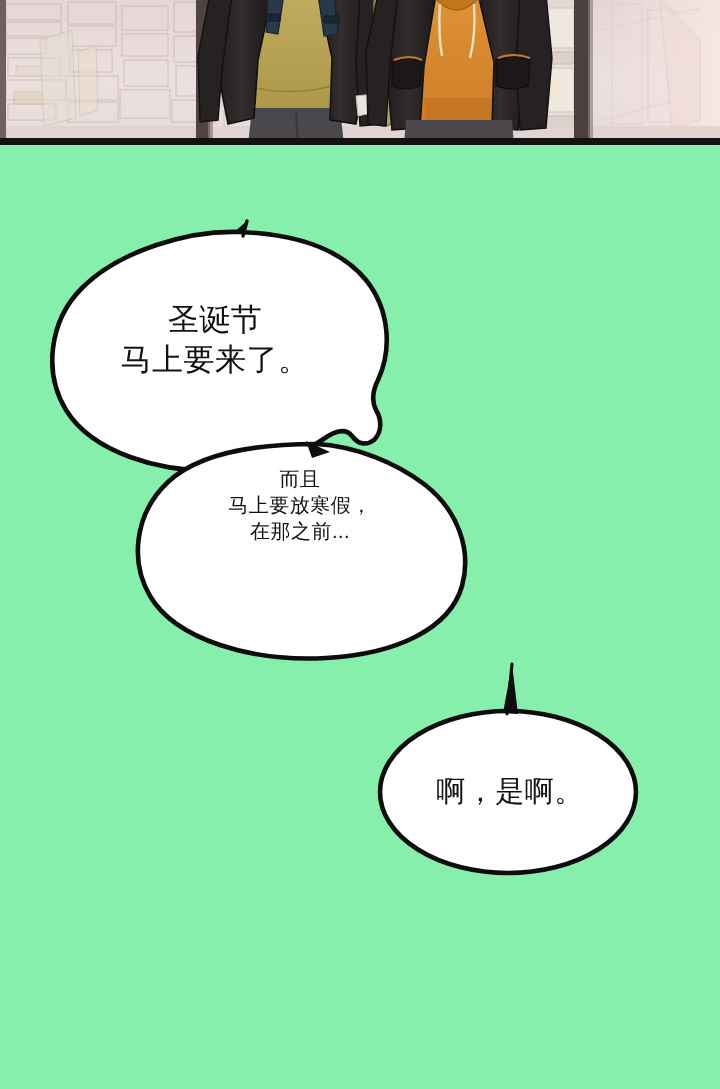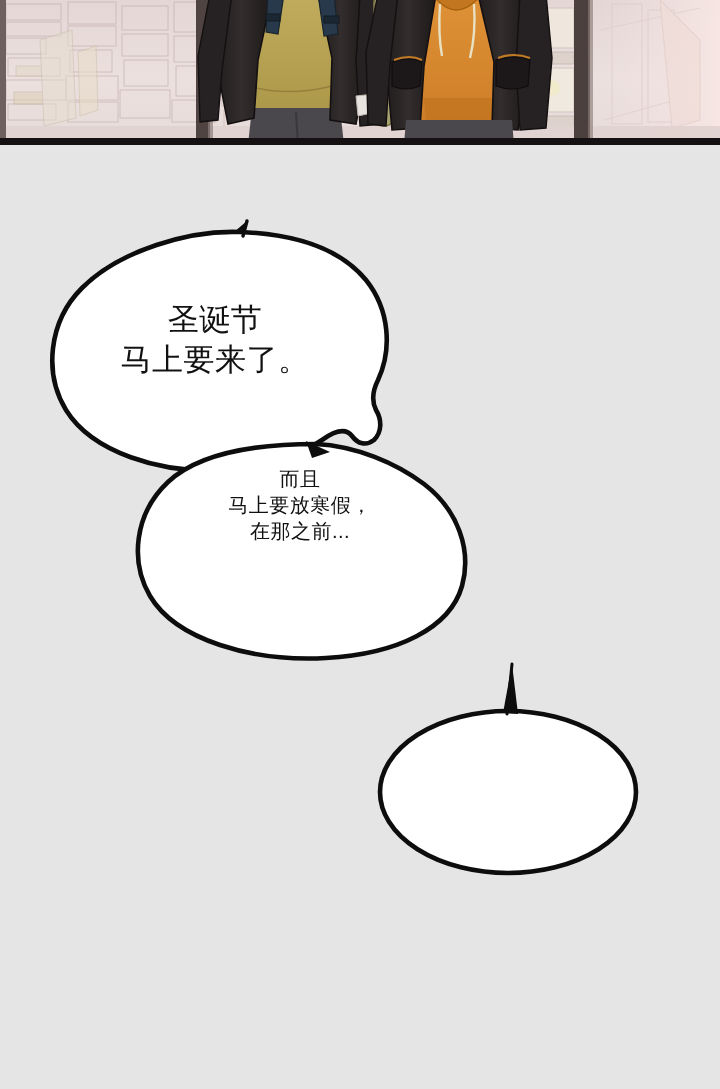--- a/index.html
+++ b/index.html
@@ -8,21 +8,21 @@
     padding: 0;
     background: #ffffff;
   }
   body {
     font-family: "Liberation Sans", "DejaVu Sans", sans-serif;
   }
   #page {
     position: relative;
     width: 720px;
     height: 1089px;
-    background: #e5e5e5;
+    background: #86efac;
     overflow: hidden;
   }
 
   
   .art-panel {
     position: absolute;
     left: 0;
     top: 0;
     width: 720px;
     height: 145px;
@@ -306,14 +306,15 @@
     </svg>
   </div>
 
   <div class="bubble-text" id="bubble1-text">圣诞节
 马上要来了。</div>
 
   <div class="bubble-text" id="bubble2-text">而且
 马上要放寒假，
 在那之前...</div>
 
+  <div class="bubble-text" id="bubble3-text">啊，是啊。</div>
 
 </div>
 
 </body></html>

